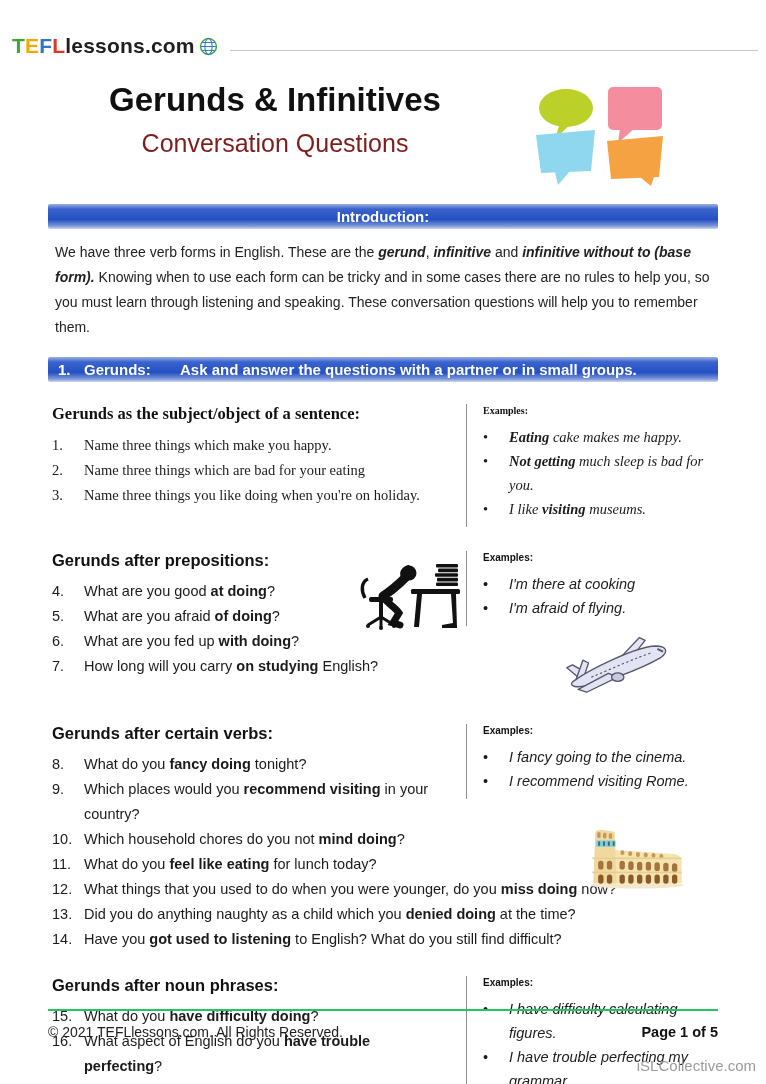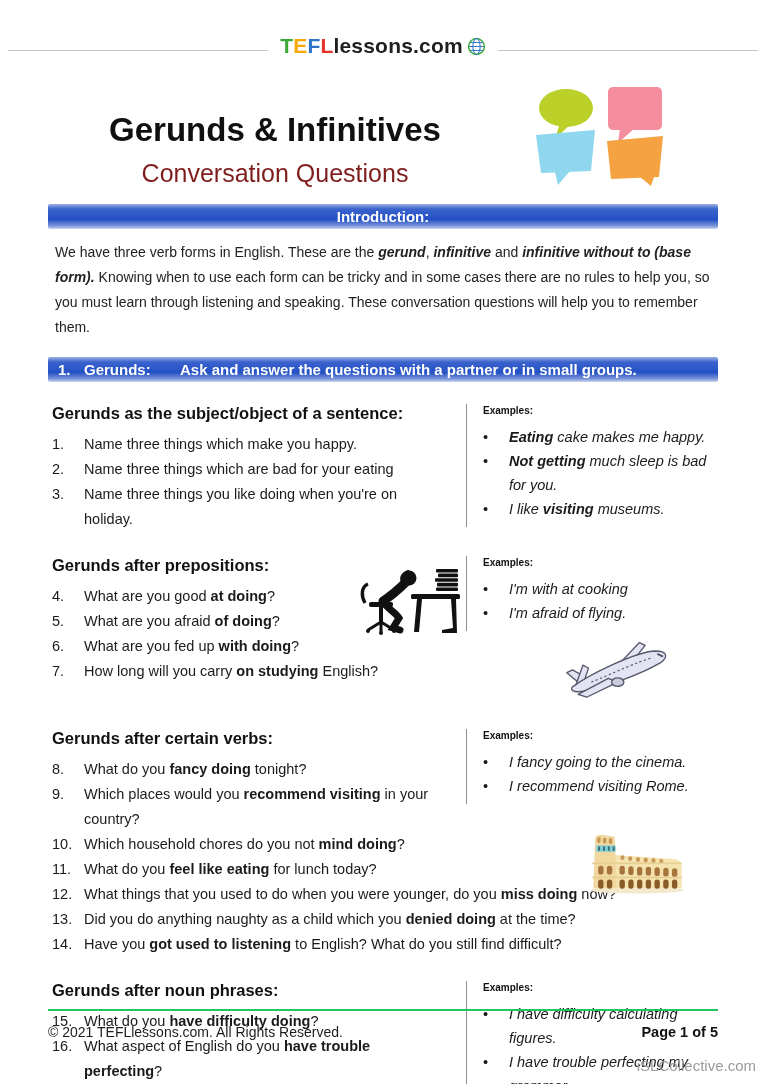--- a/index.html
+++ b/index.html
@@ -4,28 +4,28 @@
 <style>
   html,body{margin:0;padding:0;background:#ffffff;}
   .page{
     position:relative;width:766px;height:1084px;overflow:hidden;background:#ffffff;
     font-family:"Liberation Sans","DejaVu Sans",sans-serif;color:#1b1b1b;
   }
   .b{font-weight:700;}
   .i{font-style:italic;}
 
   
-  .header{position:relative;margin-top:34px;height:30px;text-align:center;}
+  .header{position:relative;margin-top:34px;height:30px;}
   .header-rule{position:absolute;left:8px;right:8px;top:16px;border-top:1px solid #c6c6c6;}
   .logo{position:relative;display:inline-block;background:#ffffff;padding:0 12px;
         font-size:21px;font-weight:700;letter-spacing:.2px;color:#1f1f1f;}
   .logo .globe{display:inline-block;vertical-align:-3px;margin-left:4px;}
 
   
-  .title-row{display:flex;align-items:flex-end;margin:16px 60px 0 60px;}
+  .title-row{display:flex;align-items:flex-start;margin:16px 60px 0 60px;}
   .title-block{width:430px;text-align:center;}
   .page-title{font-size:33px;font-weight:700;line-height:40px;color:#101010;}
   .page-subtitle{font-size:25px;font-weight:400;line-height:34px;margin-top:6px;color:#7f1d1d;}
   .bubbles{margin-left:40px;margin-top:2px;}
 
   
   .banner{
     margin:0 48px;height:25px;border-radius:2px;
     background:linear-gradient(180deg,#9db1e4 0%,#3b63cd 20%,#2350c3 62%,#7e97da 88%,#cdd7f0 100%);
     color:#ffffff;font-weight:700;font-size:15px;line-height:25px;
@@ -34,21 +34,21 @@
   .banner-flex{display:flex;}
   .banner-flex .bn-num{margin-left:10px;width:26px;}
   .banner-flex .bn-label{width:96px;}
   .intro-banner{margin-top:14px;}
   .intro-text{margin:11px 55px 0 55px;font-size:14px;line-height:25px;color:#222;}
   .section-banner{margin-top:17px;}
 
   
   .content{margin:22px 48px 0 52px;}
   .sec{margin-top:24px;}
-  .sec:first-child{margin-top:0;}
+  .sec:first-child{margin-top:0;font-family:Liberation Serif, serif;}
   .sec-row{display:flex;}
   .questions-col{width:414px;box-sizing:border-box;padding-right:18px;position:relative;flex-shrink:0;}
   .examples-col{flex:1;min-width:0;}
   .sec-heading{font-size:16.5px;font-weight:700;margin-bottom:9px;color:#111;}
   .q-row{display:flex;font-size:14.5px;line-height:25px;}
   .q-num{width:32px;flex-shrink:0;}
   .q-full .q-row{line-height:25px;align-items:center;}
   .ex-block{border-left:1px solid #8f8f8f;padding:1px 0 6px 16px;}
   .ex-heading{font-size:10px;font-weight:700;margin-bottom:9px;color:#111;}
   .ex-row{display:flex;font-size:14.5px;line-height:24px;font-style:italic;}
@@ -197,21 +197,21 @@
                 <circle cx="25" cy="67" r="2" stroke="none"></circle>
               </g>
             </svg>
           </span>
         </div>
         <div class="examples-col">
           <div class="ex-block">
             <div class="ex-heading">Examples:</div>
             <div class="ex-row">
                 <span class="ex-bullet">•</span>
-                <span><span class="i">I'm with at cooking</span></span>
+                <span><span class="i">I'm there at cooking</span></span>
               </div>
             <div class="ex-row">
                 <span class="ex-bullet">•</span>
                 <span><span class="i">I'm afraid of flying.</span></span>
               </div>
           </div>
           <span class="plane-img">
             <svg width="122" height="66" viewBox="0 0 125 70">
               <g fill="#e2e3f3" stroke="#55566a" stroke-width="1.4" stroke-linejoin="round">
                 <path d="M16,50 L4,40 L10,37 L24,45 Z"></path>

